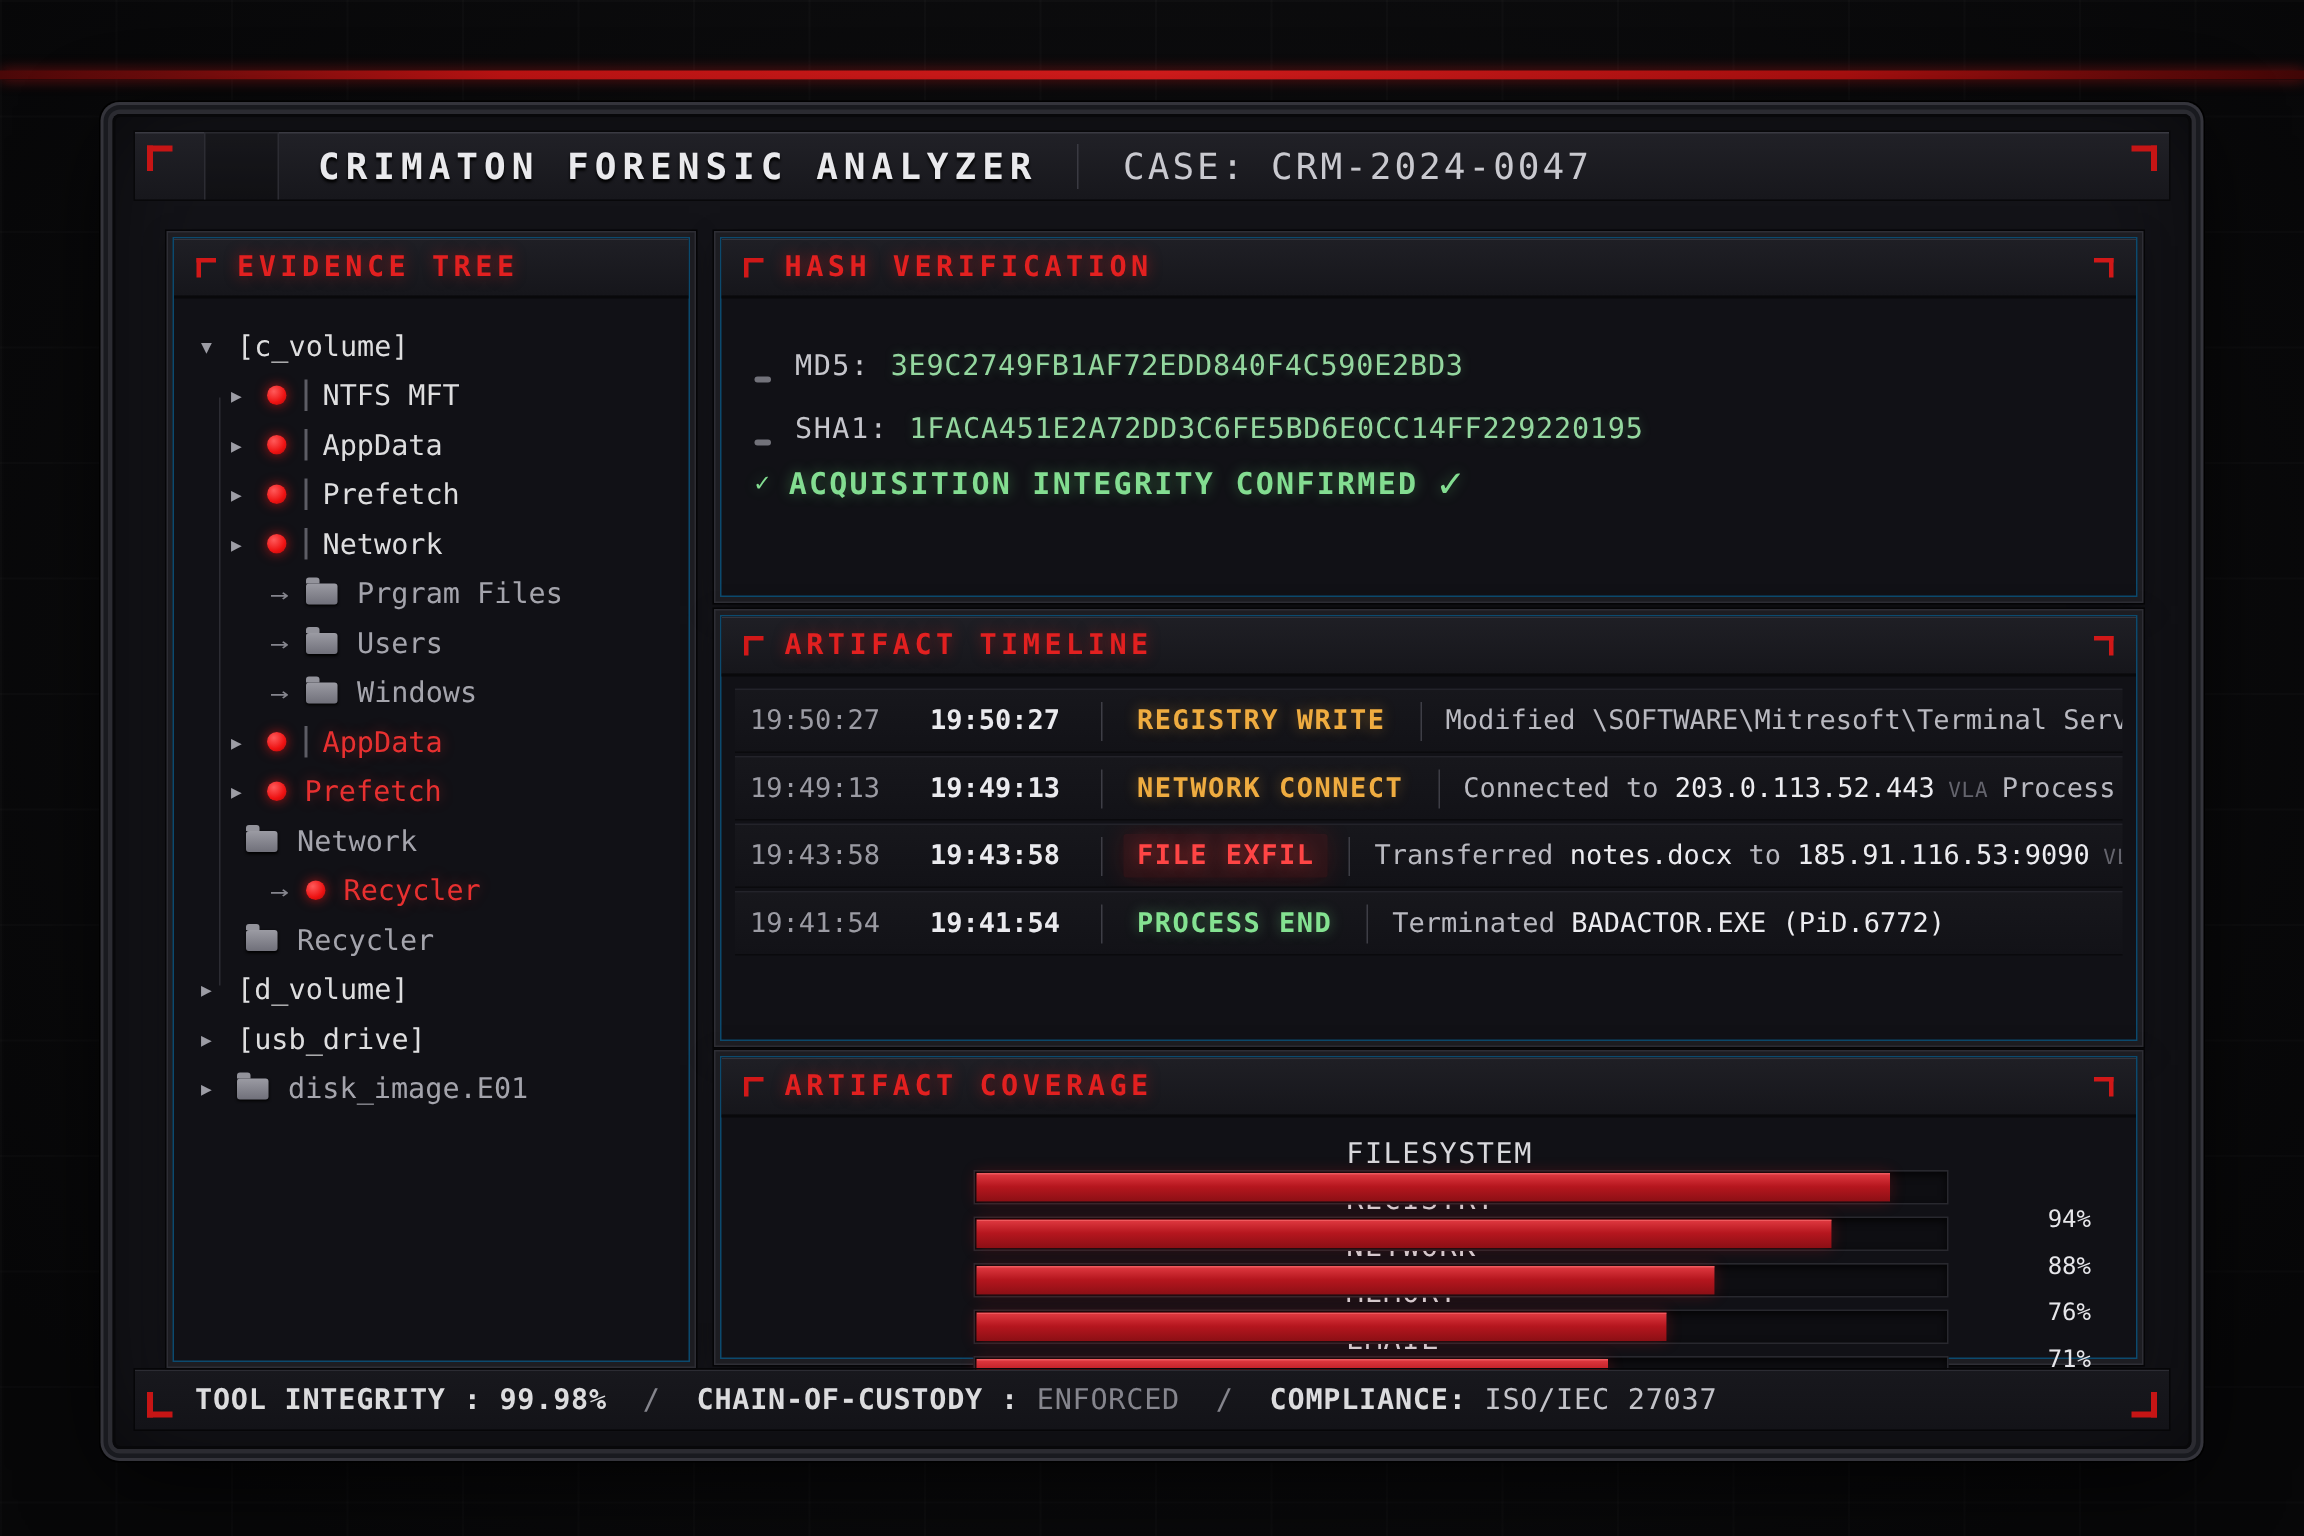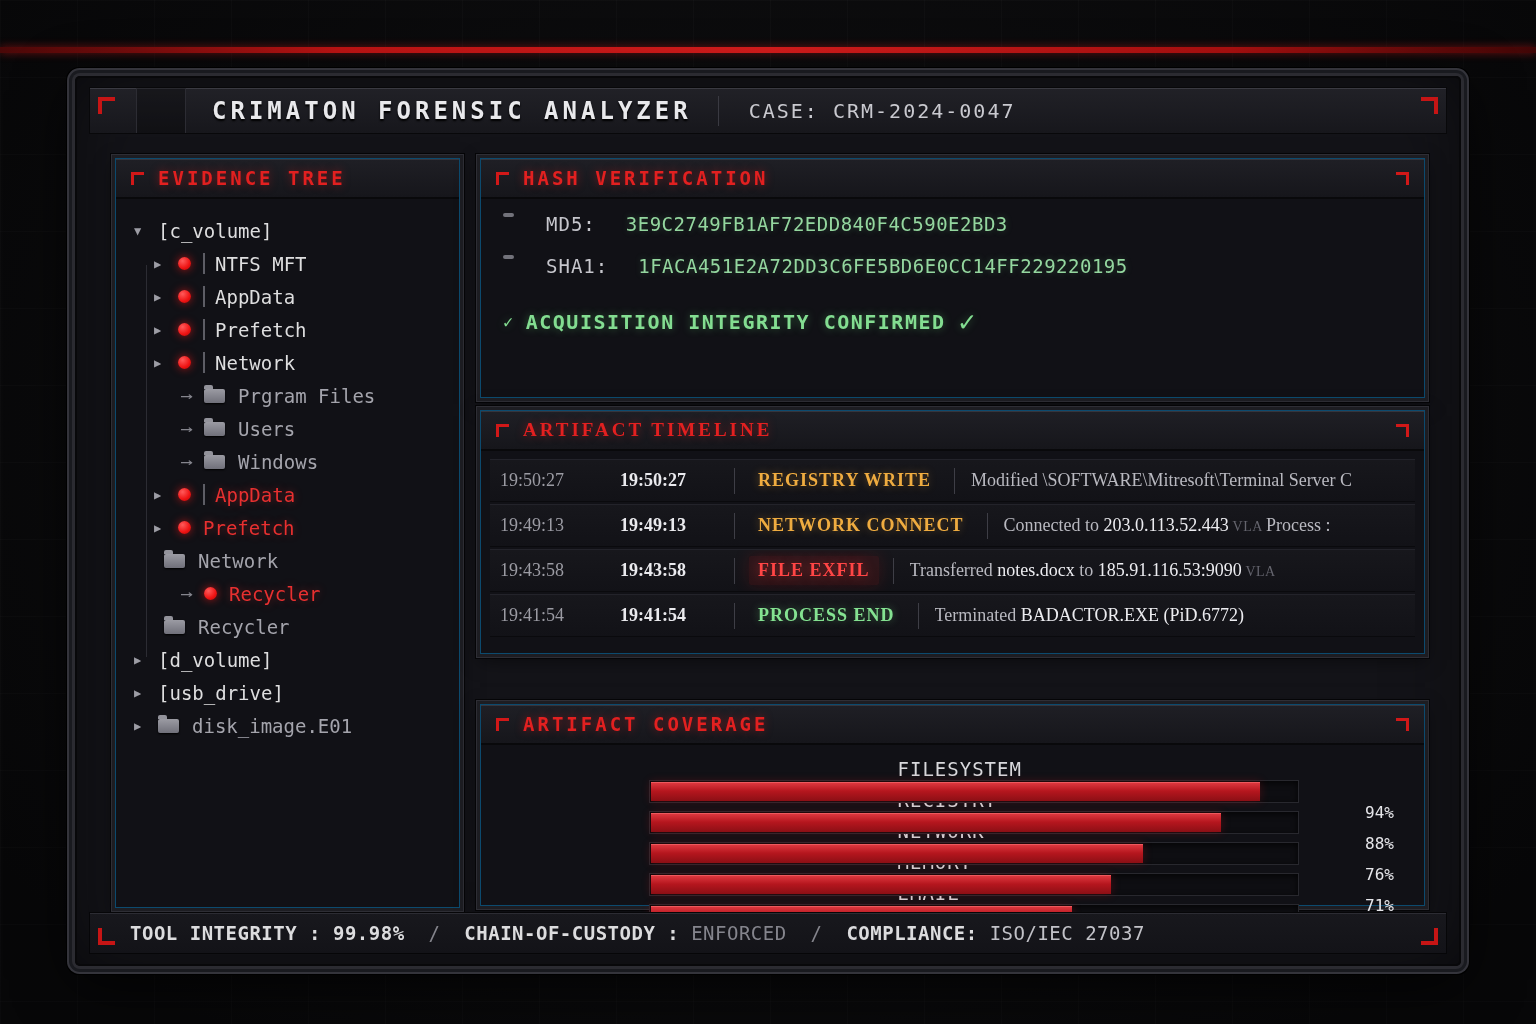--- a/index.html
+++ b/index.html
@@ -32,36 +32,36 @@
   .wbr.br { right:23px; bottom:21px; border-right:4px solid #c61515; border-bottom:4px solid #c61515; }
 
   .titlebar { position:absolute; left:14px; right:14px; top:11px; height:47px;
     background:linear-gradient(#212127,#17171c); border:1px solid #08080a;
     box-shadow:inset 0 1px 0 #3a3a42; display:flex; align-items:center; padding-left:46px; }
   .hseg-cell { width:50px; height:100%; background:rgba(0,0,0,.28);
     border-left:1px solid #2c2c33; border-right:1px solid #2c2c33; flex:none; }
   .title { padding:0 26px; font-weight:bold; font-size:24px; color:#e9e9ec;
     letter-spacing:4px; text-shadow:0 2px 2px #000; white-space:nowrap; }
   .tdiv { width:1px; height:30px; background:#3a3a42; flex:none; }
-  .case { padding-left:30px; font-size:20px; color:#c9c9cf; letter-spacing:2px; white-space:nowrap; }
+  .case { padding-left:30px; font-size:24px; color:#c9c9cf; letter-spacing:2px; white-space:nowrap; }
 
   
   .panel { position:absolute; background:#111116; border:1px solid #0c4a6e;
     box-shadow:0 0 0 3px #1d1d22, 0 0 0 4px #2e2e35, 0 0 0 5px #050507, 0 6px 18px rgba(0,0,0,.55); }
   .phead { height:40px; background:linear-gradient(#1f1f25,#16161b);
     border-bottom:2px solid #09090b; box-shadow:inset 0 1px 0 #35353d;
     display:flex; align-items:center; padding:0 15px; }
   .pbr-l { width:13px; height:13px; border-left:3px solid #d11818; border-top:3px solid #d11818; flex:none; }
   .pbr-r { margin-left:auto; width:13px; height:13px; border-right:3px solid #d11818; border-top:3px solid #d11818; flex:none; }
   .ptitle { margin-left:14px; color:#e22020; font-weight:bold; font-size:19px;
     letter-spacing:3px; text-shadow:0 0 9px rgba(220,30,30,.5); white-space:nowrap; }
 
   .tree-panel     { left:40px;  top:82px;  width:345px; height:750px; }
   .hash-panel     { left:405px; top:82px;  width:945px; height:240px; }
-  .timeline-panel { left:405px; top:334px; width:945px; height:244px;font-family:Liberation Serif, serif; }
+  .timeline-panel { left:405px; top:334px; width:945px; height:284px; }
   .coverage-panel { left:405px; top:628px; width:945px; height:202px; }
 
   
   .tree-body { position:relative; padding-top:15px; }
   .tree-guide { position:absolute; left:30px; top:66px; width:1px; height:392px; background:#2c2c33; }
   .titem { position:relative; display:flex; align-items:center; height:33px; font-size:19px; white-space:nowrap; }
   .lv0 { padding-left:18px; } .lv1 { padding-left:38px; } .lv2 { padding-left:64px; }
   .caret { width:24px; color:#9d9da5; font-size:12px; flex:none; }
   .arrow { width:24px; color:#85858d; font-size:15px; flex:none; transform:scaleX(1.4); transform-origin:left; }
   .spacer { width:10px; flex:none; }
@@ -72,21 +72,21 @@
   .folder { position:relative; width:21px; height:14px; flex:none; margin-right:13px;
     background:linear-gradient(#9b9ba3,#70707a); border-radius:2px; box-shadow:0 1px 2px #000; }
   .folder::before { content:""; position:absolute; top:-4px; left:0; width:9px; height:4px;
     background:#93939b; border-radius:2px 2px 0 0; }
   .c-bright .tlabel { color:#dededf; }
   .c-dim    .tlabel { color:#a4a4ac; }
   .c-red    .tlabel { color:#e83030; text-shadow:0 0 9px rgba(235,45,45,.4); }
 
   
   .hash-rows { padding-top:14px; }
-  .hrow { display:flex; align-items:flex-start; height:42px; padding-left:22px; font-size:19px; white-space:nowrap;gap:16px; }
+  .hrow { display:flex; align-items:flex-end; height:42px; padding-left:22px; font-size:19px; white-space:nowrap; }
   .hdash { width:11px; height:4px; background:#72727a; border-radius:2px; margin-right:16px; flex:none; }
   .hlabel { color:#c6c6cc; margin-right:14px; letter-spacing:1px; }
   .hval { color:#94d79f; letter-spacing:.5px; text-shadow:0 0 7px rgba(120,220,140,.28); }
   .hfaint { color:#4f5e54; }
   .hstatus { display:flex; align-items:center; margin:8px 0 0 22px; color:#83dd91;
     font-weight:bold; font-size:20px; letter-spacing:1.5px; text-shadow:0 0 9px rgba(100,220,120,.4); }
   .check-sm { font-size:17px; font-weight:normal; margin-right:11px; }
   .check-lg { font-size:28px; margin-left:13px; }
 
   

